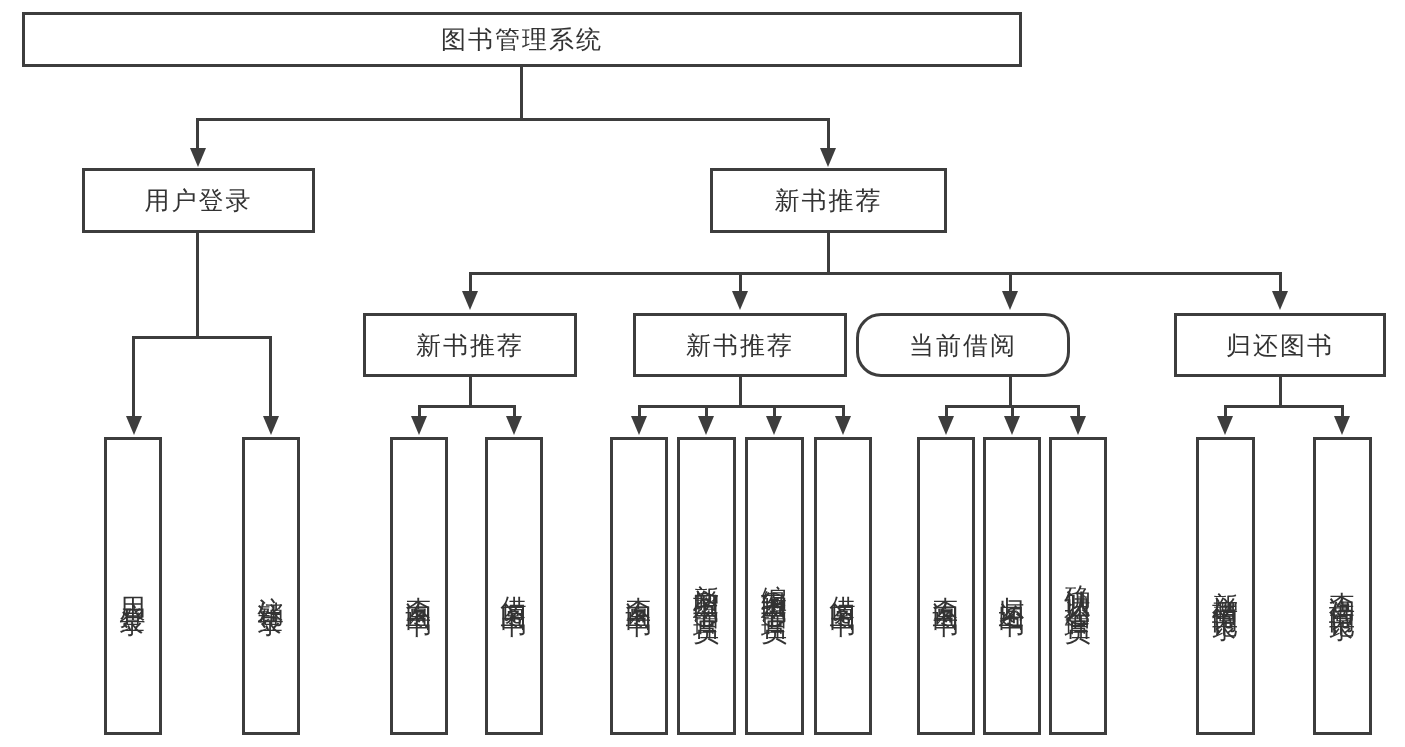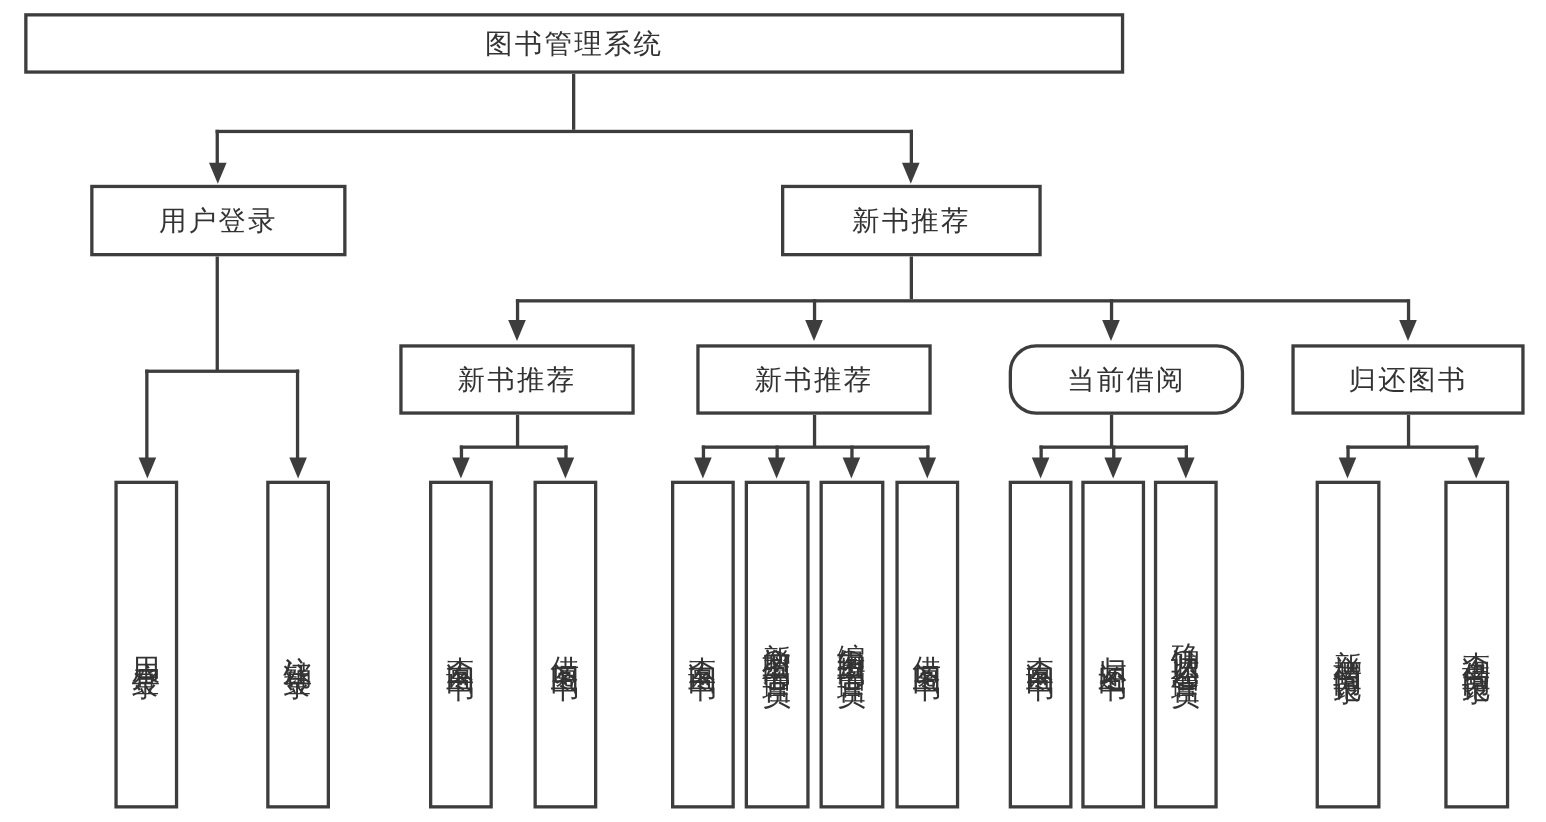--- a/index.html
+++ b/index.html
@@ -97,21 +97,21 @@
   <div class="vline" style="left:739px;top:272px;height:22px;"></div>
   <div class="vline" style="left:1009px;top:272px;height:22px;"></div>
   <div class="vline" style="left:1279px;top:272px;height:22px;"></div>
   <div class="arrow" style="left:462px;top:291px;"></div>
   <div class="arrow" style="left:732px;top:291px;"></div>
   <div class="arrow" style="left:1002px;top:291px;"></div>
   <div class="arrow" style="left:1272px;top:291px;"></div>
 
   <div class="box" style="left:363px;top:313px;width:214px;height:64px;">新书推荐</div>
   <div class="box" style="left:633px;top:313px;width:214px;height:64px;">新书推荐</div>
-  <div class="box" style="left:917px;top:313px;width:214px;height:64px;border-radius:25px;">当前借阅</div>
+  <div class="box" style="left:856px;top:313px;width:214px;height:64px;border-radius:25px;">当前借阅</div>
   <div class="box" style="left:1174px;top:313px;width:212px;height:64px;">归还图书</div>
 
   <div class="vline" style="left:469px;top:377px;height:29px;"></div>
   <div class="hline" style="left:418px;top:405px;width:98px;"></div>
   <div class="vline" style="left:418px;top:405px;height:14px;"></div>
   <div class="vline" style="left:513px;top:405px;height:14px;"></div>
   <div class="arrow" style="left:411px;top:416px;"></div>
   <div class="arrow" style="left:506px;top:416px;"></div>
 
   <div class="vline" style="left:739px;top:377px;height:29px;"></div>

